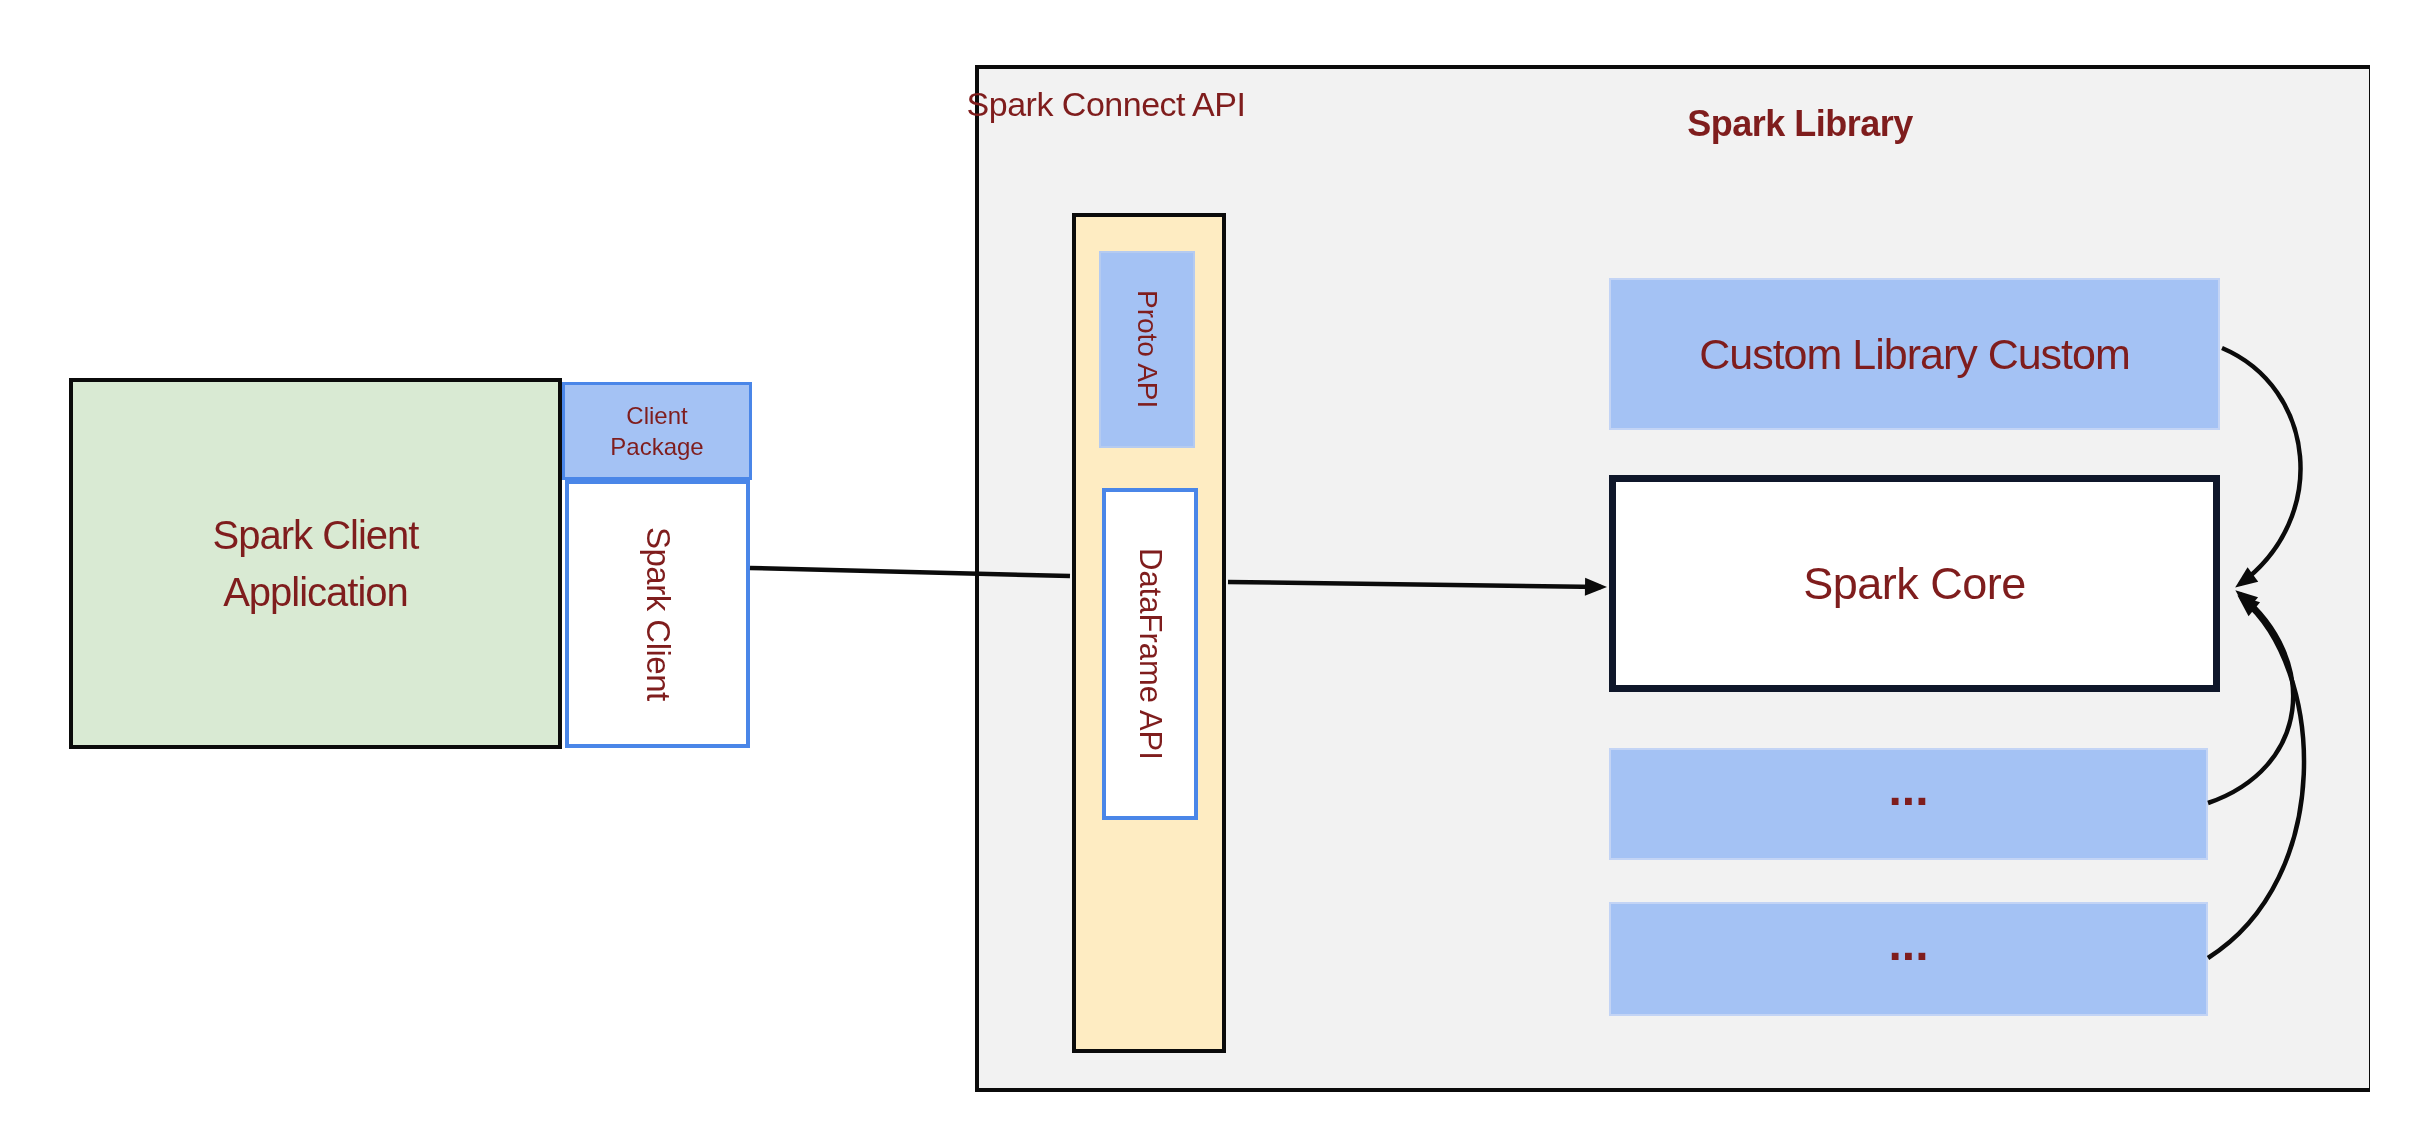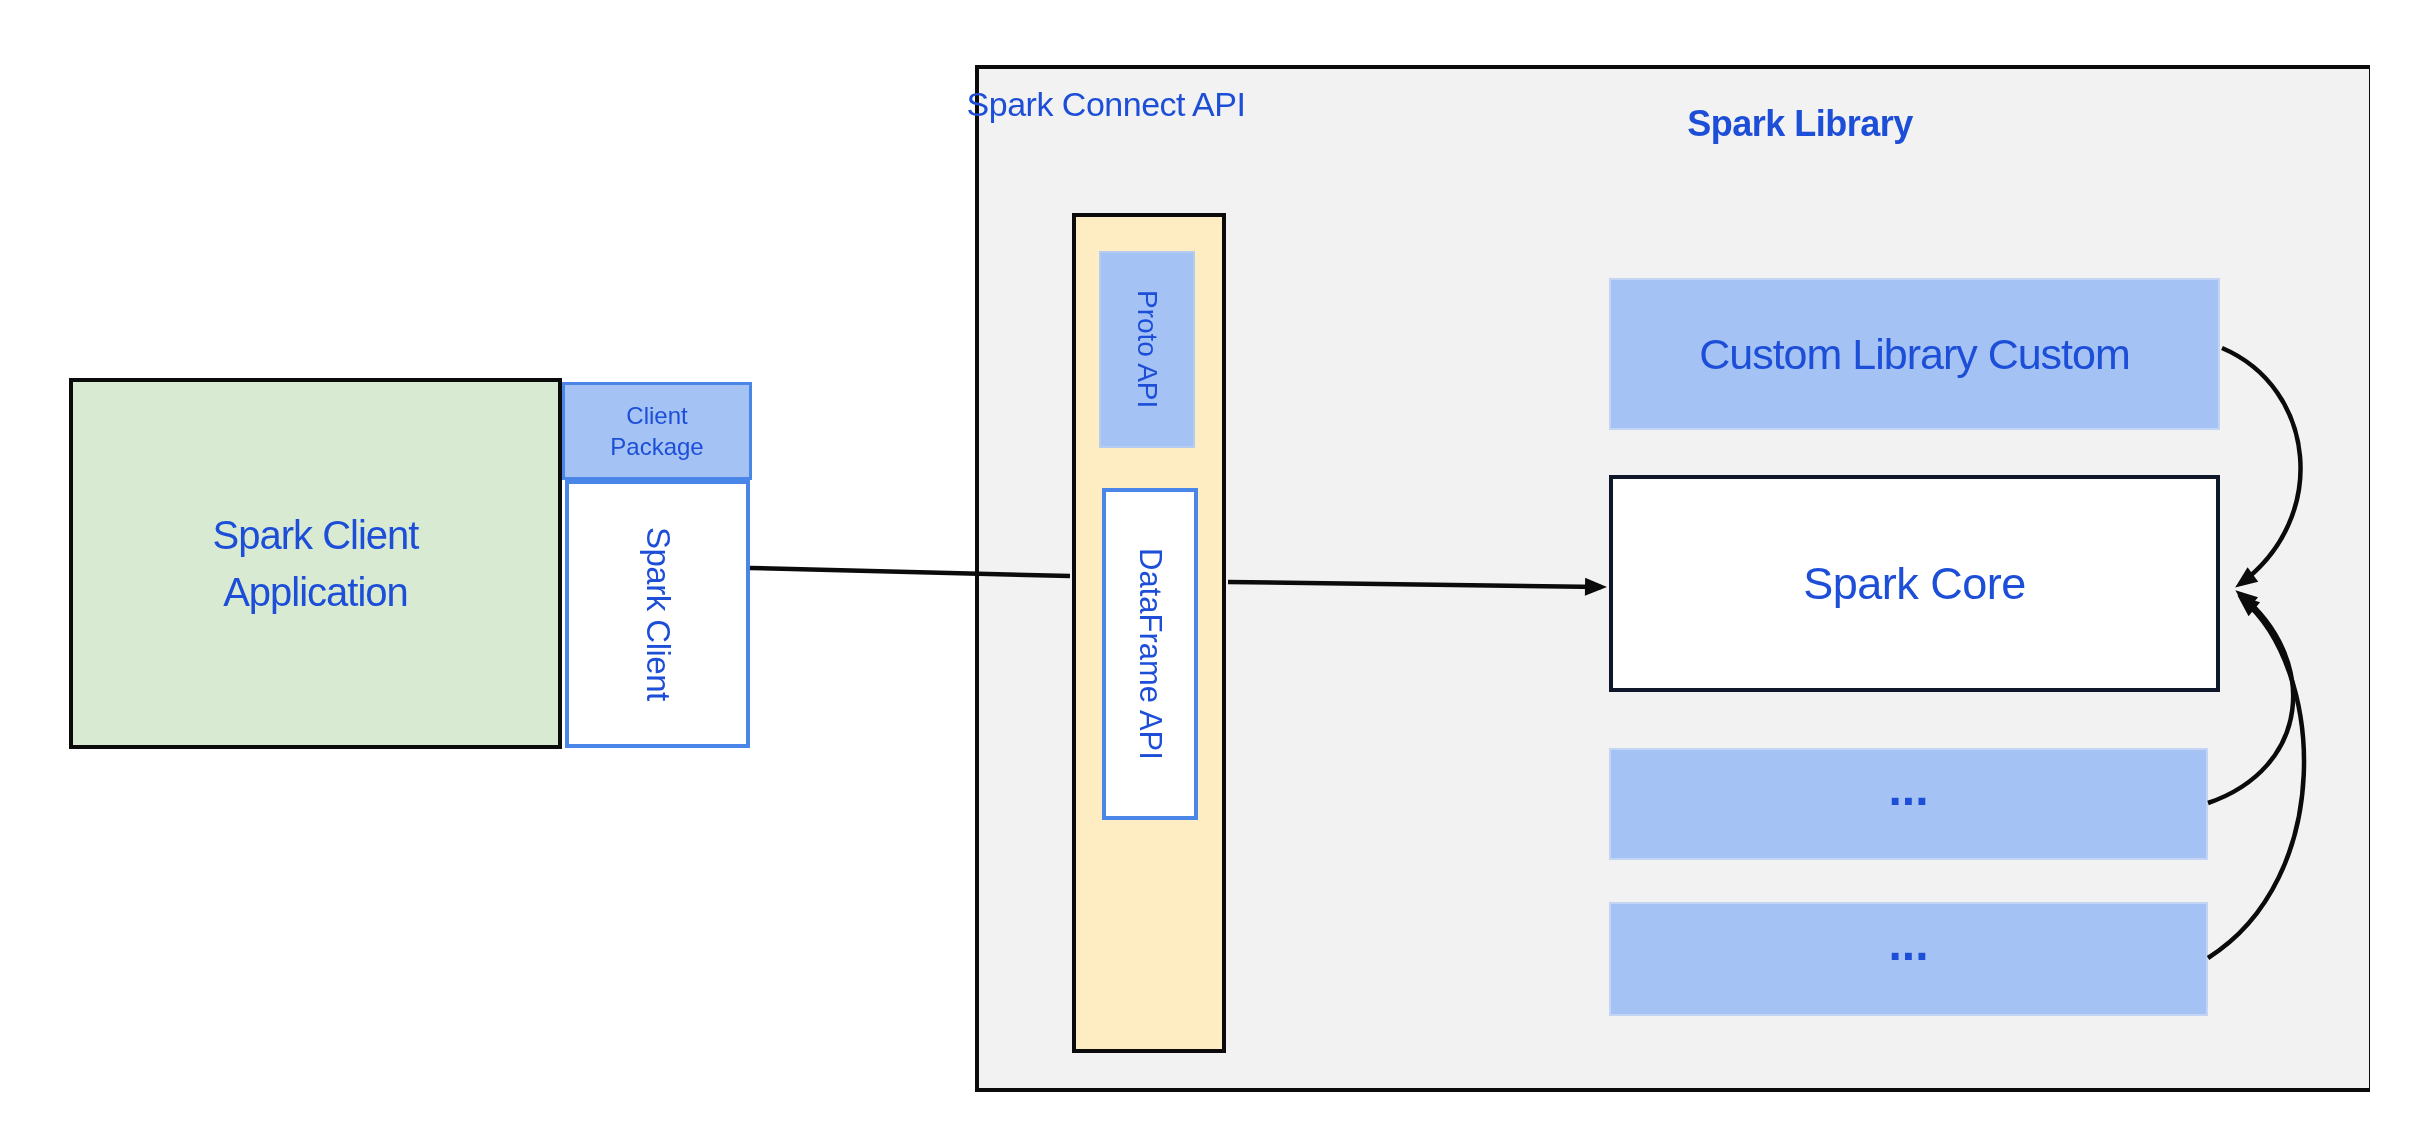--- a/index.html
+++ b/index.html
@@ -1,18 +1,18 @@
 <!DOCTYPE html>
 <html><head>
 <meta charset="utf-8">
 <style>
   html,body{margin:0;padding:0;background:#ffffff;}
   .canvas{
     position:relative;width:2370px;height:1135px;background:#ffffff;overflow:hidden;
-    font-family:"Liberation Sans", sans-serif;color:#1d4ed8;
+    font-family:"Liberation Sans", sans-serif;color:#7f1d1d;
   }
   .abs{position:absolute;box-sizing:border-box;}
   .center-flex{display:flex;align-items:center;justify-content:center;text-align:center;}
 
   
   .server-container{
     left:975px;top:65px;width:1398px;height:1027px;
     background:#f2f2f2;border:4px solid #0b0b0b;
   }
 
@@ -63,21 +63,21 @@
     left:1600px;top:103px;width:400px;
     font-size:36px;font-weight:bold;text-align:center;letter-spacing:-0.5px;
   }
   .plugin-box{
     left:1609px;top:278px;width:611px;height:152px;
     background:#a4c2f4;border:2px solid #c3d4f5;
   }
   .plugin-label{font-size:43px;letter-spacing:-1px;}
   .core-box{
     left:1609px;top:475px;width:611px;height:217px;
-    background:#ffffff;border:4px solid #0f172a;
+    background:#ffffff;border:7px solid #0f172a;
   }
   .core-label{font-size:45px;letter-spacing:-0.5px;}
   .dots-box-1{left:1609px;top:748px;width:599px;height:112px;background:#a4c2f4;border:2px solid #c3d4f5;}
   .dots-box-2{left:1609px;top:902px;width:599px;height:114px;background:#a4c2f4;border:2px solid #c3d4f5;}
   .dots-label{font-size:48px;font-weight:bold;transform:translateY(-30%);}
 
   .arrows{left:0;top:0;width:2435px;height:1135px;pointer-events:none;}
 </style>
 </head>
 <body>

